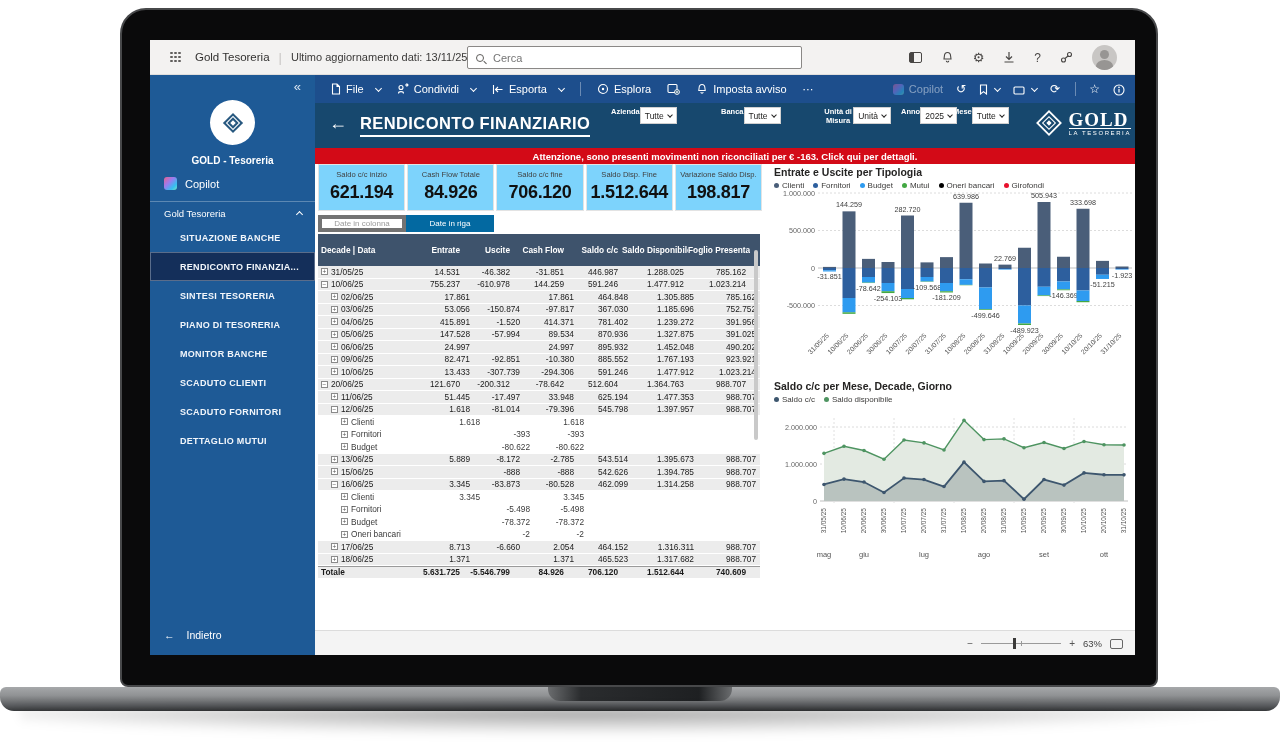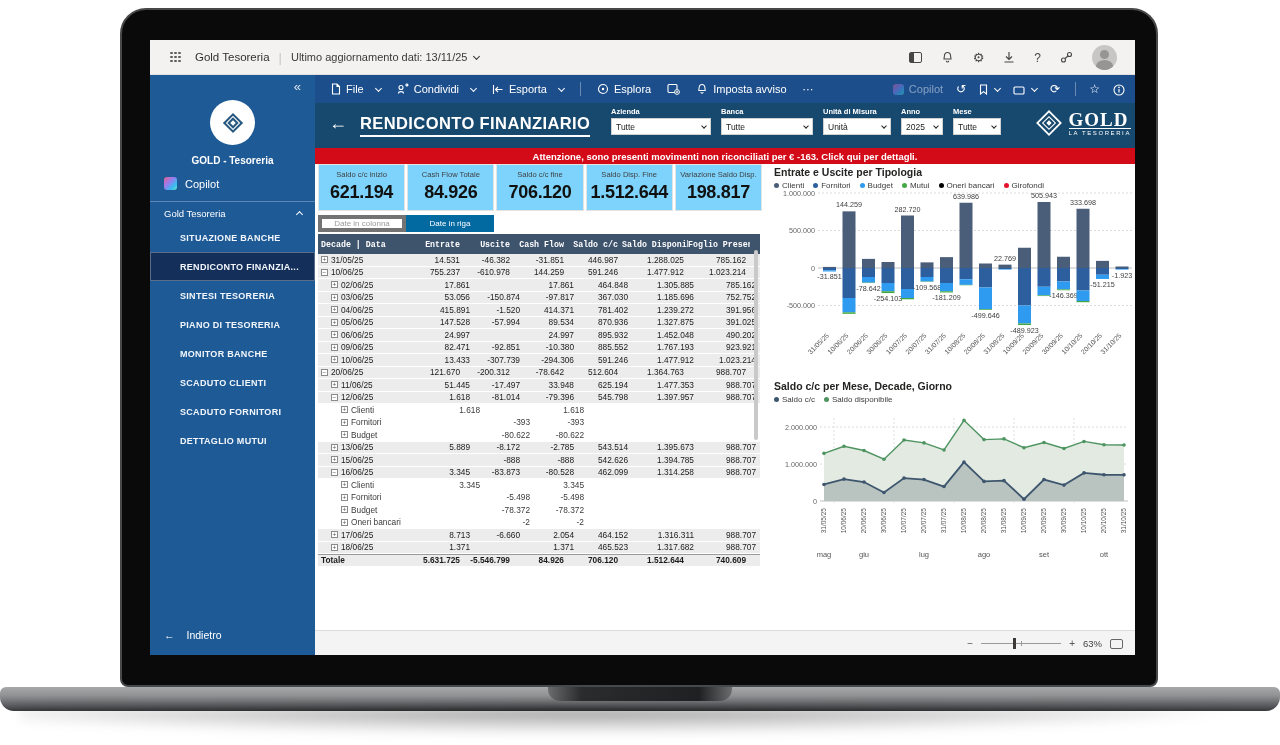--- a/index.html
+++ b/index.html
@@ -66,21 +66,21 @@
   .sb-item{height:29px;display:flex;align-items:center;padding-left:30px;font-size:9px;letter-spacing:.3px;font-weight:bold;color:#f2f6fb;}
   .sb-item.active{background:#142f5a;border:1px solid rgba(255,255,255,.30);padding-left:29px;}
   .sb-back{position:absolute;left:14px;bottom:14px;display:flex;align-items:center;gap:12px;font-size:10.5px;}
   
   .main{position:absolute;left:165px;top:63px;width:820px;height:527px;background:#fff;}
   .hdrband{position:absolute;left:0;top:0;width:820px;height:45px;background:#17486e;color:#fff;}
   .back-arrow{position:absolute;left:14px;top:10px;font-size:18px;}
   .page-title{position:absolute;left:45px;top:11px;font-size:16.5px;font-weight:bold;letter-spacing:.4px;
     border-bottom:2px solid #fff;padding-bottom:2px;}
   .slicers{position:absolute;left:296px;top:4px;display:flex;gap:10px;}
-  .slicer{display:flex;flex-direction:column;}
+  .slicer{display:flex;flex-direction:row;text-align:center;}
   .slicer .lab{font-size:7.5px;font-weight:bold;margin-bottom:2px;}
   .slicer .box{height:17px;background:#fff;color:#252423;font-size:8.5px;display:flex;align-items:center;
     justify-content:space-between;padding:0 4px;border:1px solid #d0d0d0;}
   .slicer .box .chev{margin:0 0 2px 4px;width:4px;height:4px;}
   .gold-logo{position:absolute;right:4px;top:5px;display:flex;align-items:center;gap:5px;}
   .gl-txt1{font-family:"Liberation Serif","DejaVu Serif",serif;font-size:19px;font-weight:bold;letter-spacing:1px;line-height:17px;}
   .gl-txt2{font-size:6px;letter-spacing:1.6px;border-top:1px solid #fff;padding-top:1px;}
   .alertbar{position:absolute;left:0;top:45px;width:820px;height:16px;background:#d30a17;color:#fff;
     font-size:9.5px;font-weight:bold;display:flex;align-items:center;justify-content:center;}
   
@@ -89,21 +89,21 @@
   .kpi .lab{font-size:7.6px;color:#404040;}
   .kpi .val{font-size:18px;font-weight:bold;color:#101010;margin-top:3px;letter-spacing:-.3px;}
   
   .toggles{position:absolute;left:3px;top:112px;display:flex;}
   .toggle{width:88px;height:17px;font-size:8px;display:flex;align-items:center;justify-content:center;}
   .toggle.inactive{background:#fff;color:#9a9a9a;border:4px solid #737373;}
   .toggle.active{background:#0369a1;color:#fff;}
   
   .tablewrap{position:absolute;left:3px;top:131px;width:442px;}
   .trow{display:flex;height:12.5px;align-items:center;background:#ececec;border-bottom:1px solid #fff;font-size:8.3px;color:#1a1a1a;}
-  .trow.head{height:20px;background:#3e536c;color:#fff;border-bottom:none;font-family:Liberation Mono, monospace;}
+  .trow.head{height:32px;background:#3e536c;color:#fff;border-bottom:none;}
   .trow.lv3{background:#fff;color:#3a3a3a;}
   .trow.total{border-top:1px solid #9a9a9a;font-weight:bold;}
   .tc{flex:none;overflow:hidden;white-space:nowrap;}
   .c0{width:96px;padding-left:3px;display:flex;align-items:center;}
   .c1{width:50px}.c2{width:50px}.c3{width:54px}.c4{width:54px}.c5{width:66px}.c6{width:62px}
   .num{text-align:right;padding-right:4px;}
   .head .tc{font-weight:bold;}
   .exp{display:inline-block;width:7px;height:7px;border:1px solid #8a8a8a;font-size:6.5px;line-height:5px;
     text-align:center;margin-right:3px;flex:none;background:#fff;color:#555;}
   .ind2{margin-left:10px;}.ind3{margin-left:20px;}
@@ -145,20 +145,24 @@
           <b></b>
           <b></b>
           <b></b>
           <b></b>
           <b></b>
         </span>
       <span class="tb-app">Gold Tesoreria</span>
       <span class="tb-sep">|</span>
       <span class="tb-upd">Ultimo aggiornamento dati: 13/11/25</span>
       <span class="chev"></span>
+      <div class="searchbox">
+        <span class="mag"></span>
+        <input placeholder="Cerca" style="">
+      </div>
       <div class="tb-icons">
         <span class="panel-ic"></span>
         <svg class="icsvg" width="13" height="13" viewBox="0 0 13 13">
             <path d="M6.5 1.5 C4.6 1.5 3.5 3 3.4 5 L3 8 H10 L9.6 5 C9.5 3 8.4 1.5 6.5 1.5 Z" fill="none" stroke="#484644" stroke-width="1.1"></path>
             <path d="M5.3 9.8 a1.2 1.2 0 0 0 2.4 0" fill="none" stroke="#484644" stroke-width="1.1"></path>
           </svg>
         <span class="uicon">⚙</span>
         <svg class="icsvg" width="12" height="13" viewBox="0 0 12 13">
             <path d="M6 1 V8 M3 5.5 L6 8.5 L9 5.5 M1.5 11 H10.5" fill="none" stroke="#484644" stroke-width="1.2"></path>
           </svg>

